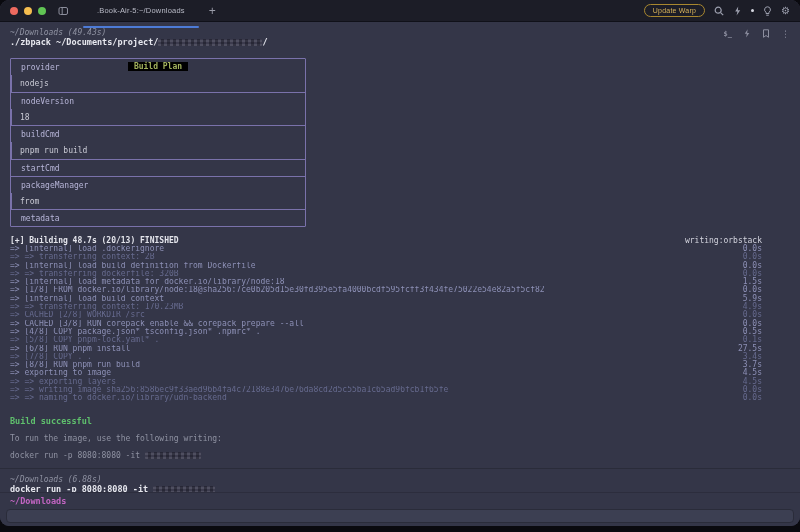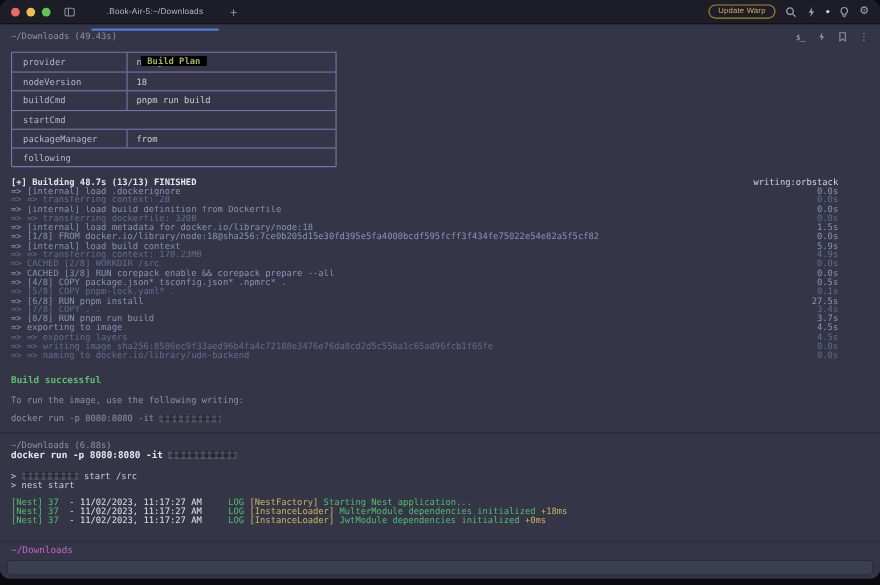--- a/index.html
+++ b/index.html
@@ -15,35 +15,35 @@
   .tab-title{color:#b8bac6;font-size:7.5px;letter-spacing:.2px;}
   .tab-underline{position:absolute;left:0;right:0;bottom:0;height:2px;background:#4d7bd6;border-radius:2px;}
   .newtab{color:#9a9ca8;font-size:12px;margin-left:10px;line-height:10px;cursor:default;}
   .tb-right{margin-left:auto;display:flex;align-items:center;gap:9px;}
   .update-pill{border:1px solid #a8872f;color:#d8b35a;font-size:7px;padding:2px 8px;border-radius:9px;letter-spacing:.2px;}
   .tb-ic{color:#9da0af;display:flex;align-items:center;}
   .notif-dot{width:3px;height:3px;border-radius:50%;background:#d7d9e2;}
   .gear{font-size:10px;color:#9da0af;line-height:10px;}
   
   .term{position:relative;height:504px;padding:6px 0 0 10px;color:#c9cad4;}
-  .hdr{color:#8f92a2;font-size:8px;line-height:9px;}
+  .hdr{color:#8f92a2;font-size:8px;line-height:9px;font-style:italic;}
   .cmd{color:#e7e8ef;font-weight:bold;font-size:8.5px;line-height:11px;white-space:pre;}
   .graycmd{color:#989aab;}
   .rd{display:inline-block;height:7px;border-radius:1px;vertical-align:-1px;
       background-image:repeating-linear-gradient(90deg,#9a9aa8 0 3px,#5d5d6c 3px 6px),repeating-linear-gradient(0deg,#8b8b99 0 2px,#666577 2px 4px);
       background-blend-mode:multiply;opacity:.85;}
   .rd-a{width:104px;} .rd-b{width:56px;} .rd-c{width:62px;} .rd-d{width:52px;}
   .block-actions{position:absolute;top:7px;right:10px;display:flex;gap:11px;align-items:center;color:#8d8fa0;}
   .ba-term{font-size:7px;font-weight:bold;letter-spacing:0;}
   .kebab{font-size:9px;line-height:8px;}
   
   .bp{position:relative;margin:10px 0 0 0;width:296px;border:1px solid #7a72ab;border-radius:1px;}
   .bp-title{position:absolute;top:-5px;left:0;right:0;text-align:center;}
   .bp-title span{background:#000000;color:#a4b45e;font-size:8px;padding:0 6px;font-weight:bold;}
-  .bp-row{display:flex;}
+  .bp-row{display:flex;flex-direction:column;}
   .bp-border{border-top:1px solid #7a72ab;}
   .bp-key{width:104px;padding:4px 0 3px 10px;font-size:8px;line-height:9px;color:#b7b5d8;flex:none;}
   .bp-val{flex:1;border-left:1px solid #7a72ab;padding:4px 0 3px 8px;}
   .bp-line{white-space:pre;font-size:8px;line-height:9.5px;color:#c9cad4;}
   
   .docker{margin-top:9px;padding-right:38px;}
   .dk-status{display:flex;font-size:8px;line-height:9px;color:#e4e5ec;font-weight:bold;white-space:pre;}
   .dk-status .ctx{margin-left:auto;font-weight:normal;color:#d3d4de;}
   .dk-line{display:flex;font-size:8px;line-height:8.3px;color:#8d90b6;white-space:pre;}
   .dk-line.dim{color:#666a8e;}
@@ -52,21 +52,21 @@
   .success{margin-top:14px;color:#5fc06d;font-weight:bold;font-size:8.5px;line-height:9px;white-space:pre;}
   .hint{margin-top:8px;color:#8f92a2;font-size:8px;line-height:9.5px;white-space:pre;}
   .divider{height:1px;background:#2a2c3a;margin:7px 0 0 -10px;}
   .b2hdr{margin-top:6px;}
   .scriptline{color:#c9cbd6;font-size:8px;line-height:9px;white-space:pre;}
   .nlogs{margin-top:7px;}
   .nlog{white-space:pre;font-size:8px;line-height:8.3px;}
   .sg-green{color:#4fbf67;} .sg-white{color:#dfe0e8;} .sg-yellow{color:#cdb35c;}
   
   .sticky{position:absolute;left:0;right:0;bottom:0;height:34px;background:#343648;border-top:1px solid rgba(0,0,0,.15);padding:3px 0 0 10px;}
-  .prompt{color:#c365c3;font-weight:normal;font-size:8.5px;line-height:10px;white-space:pre;}
+  .prompt{color:#c365c3;font-weight:bold;font-size:8.5px;line-height:10px;white-space:pre;}
   .inputbox{margin:3px 6px 0 -4px;height:14px;background:#3c3f52;border:1px solid #2a2c3a;border-radius:4px;}
   svg{display:block;}
 </style>
 </head>
 <body>
 
 <div class="window">
 
   <div class="titlebar">
     <div class="lights">
@@ -120,20 +120,21 @@
       </span>
       <span>
         <svg width="8" height="9" viewBox="0 0 8 9" fill="none" stroke="currentColor" stroke-width="1">
             <path d="M1.5 0.8 h5 v7.5 l-2.5 -1.8 l-2.5 1.8 z"></path>
           </svg>
       </span>
       <span class="kebab">⋮</span>
     </div>
 
     <div class="hdr">~/Downloads (49.43s)</div>
+    <div class="cmd"><span>./zbpack ~/Documents/project/</span><span class="rd rd-a"></span><span>/</span></div>
 
     <div class="bp">
       <div class="bp-title"><span>Build Plan</span></div>
       <div>
           <div class="bp-row">
             <span class="bp-key">provider</span>
             <div class="bp-val">
               <div class="bp-line">nodejs</div>
             </div>
           </div>
@@ -152,28 +153,28 @@
           <div class="bp-row bp-border">
             <span class="bp-key">startCmd</span>
           </div>
           <div class="bp-row bp-border">
             <span class="bp-key">packageManager</span>
             <div class="bp-val">
               <div class="bp-line">from</div>
             </div>
           </div>
           <div class="bp-row bp-border">
-            <span class="bp-key">following</span>
+            <span class="bp-key">metadata</span>
           </div>
         </div>
     </div>
 
     <div class="docker">
       <div class="dk-status">
-        <span>[+] Building 48.7s (13/13) FINISHED</span>
+        <span>[+] Building 48.7s (20/13) FINISHED</span>
         <span class="ctx">writing:orbstack</span>
       </div>
       <div>
           <div class="dk-line"><span class="dk-text">=&gt; [internal] load .dockerignore</span><span class="dk-time">0.0s</span></div>
           <div class="dk-line dim"><span class="dk-text">=&gt; =&gt; transferring context: 2B</span><span class="dk-time">0.0s</span></div>
           <div class="dk-line"><span class="dk-text">=&gt; [internal] load build definition from Dockerfile</span><span class="dk-time">0.0s</span></div>
           <div class="dk-line dim"><span class="dk-text">=&gt; =&gt; transferring dockerfile: 320B</span><span class="dk-time">0.0s</span></div>
           <div class="dk-line"><span class="dk-text">=&gt; [internal] load metadata for docker.io/library/node:18</span><span class="dk-time">1.5s</span></div>
           <div class="dk-line"><span class="dk-text">=&gt; [1/8] FROM docker.io/library/node:18@sha256:7ce0b205d15e30fd395e5fa4000bcdf595fcff3f434fe75022e54e82a5f5cf82</span><span class="dk-time">0.0s</span></div>
           <div class="dk-line"><span class="dk-text">=&gt; [internal] load build context</span><span class="dk-time">5.9s</span></div>

